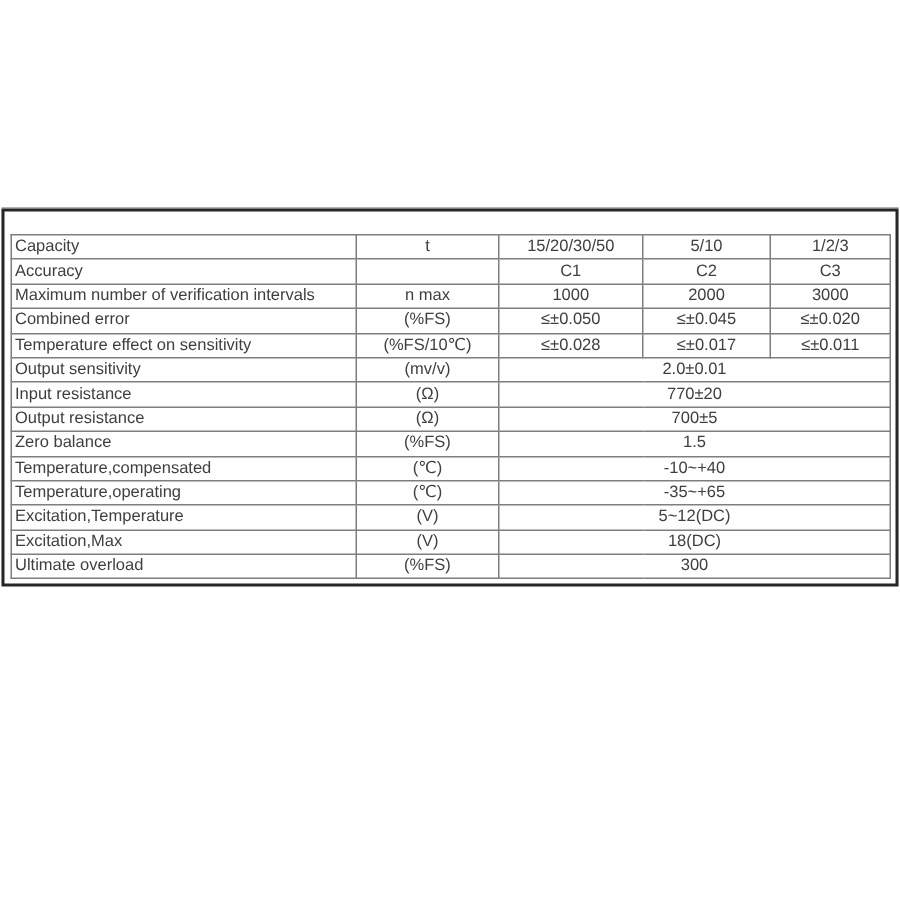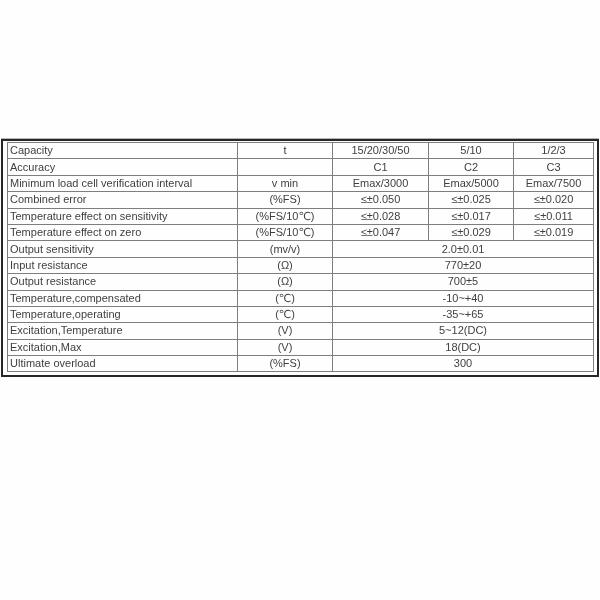--- a/index.html
+++ b/index.html
@@ -13,21 +13,21 @@
     position: relative;
     font-family: "Liberation Sans", "DejaVu Sans", sans-serif;
     overflow: hidden;
   }
   .spec-frame {
     position: absolute;
     left: 1px;
     top: 139px;
     width: 586px;
     border: 2px solid #262626;
-    padding: 1px 4px 3px 4px;
+    padding: 15px 4px 3px 4px;
     background: #fefefe;
     box-shadow: 0 -1px 0 #b5b5b5;
   }
   table.spec {
     border-collapse: collapse;
     table-layout: fixed;
     width: 586px;
   }
   table.spec td {
     border: 1px solid #7e7e7e;
@@ -70,61 +70,59 @@
           <td class="center-cell">1/2/3</td>
         </tr>
         <tr>
           <td class="label-cell">Accuracy</td>
           <td class="center-cell"></td>
           <td class="center-cell">C1</td>
           <td class="center-cell">C2</td>
           <td class="center-cell">C3</td>
         </tr>
         <tr>
-          <td class="label-cell">Minimum load cell verification interval</td>
-          <td class="center-cell">v min</td>
-          <td class="center-cell">Emax/3000</td>
-          <td class="center-cell">Emax/5000</td>
-          <td class="center-cell">Emax/7500</td>
+          <td class="label-cell">Maximum number of verification intervals</td>
+          <td class="center-cell">n max</td>
+          <td class="center-cell">1000</td>
+          <td class="center-cell">2000</td>
+          <td class="center-cell">3000</td>
         </tr>
         <tr>
           <td class="label-cell">Combined error</td>
           <td class="center-cell">(%FS)</td>
           <td class="center-cell">≤±0.050</td>
-          <td class="center-cell">≤±0.025</td>
+          <td class="center-cell">≤±0.045</td>
           <td class="center-cell">≤±0.020</td>
         </tr>
         <tr>
           <td class="label-cell">Temperature effect on sensitivity</td>
           <td class="center-cell">(%FS/10℃)</td>
           <td class="center-cell">≤±0.028</td>
           <td class="center-cell">≤±0.017</td>
           <td class="center-cell">≤±0.011</td>
-        </tr>
-        <tr>
-          <td class="label-cell">Temperature effect on zero</td>
-          <td class="center-cell">(%FS/10℃)</td>
-          <td class="center-cell">≤±0.047</td>
-          <td class="center-cell">≤±0.029</td>
-          <td class="center-cell">≤±0.019</td>
         </tr>
         <tr>
           <td class="label-cell">Output sensitivity</td>
           <td class="center-cell">(mv/v)</td>
           <td class="center-cell" colspan="3">2.0±0.01</td>
         </tr>
         <tr>
           <td class="label-cell">Input resistance</td>
           <td class="center-cell">(Ω)</td>
           <td class="center-cell" colspan="3">770±20</td>
         </tr>
         <tr>
           <td class="label-cell">Output resistance</td>
           <td class="center-cell">(Ω)</td>
           <td class="center-cell" colspan="3">700±5</td>
+        </tr>
+        <tr>
+          <td class="label-cell">Zero balance</td>
+          <td class="center-cell">(%FS)</td>
+          <td class="center-cell" colspan="3">1.5</td>
         </tr>
         <tr>
           <td class="label-cell">Temperature,compensated</td>
           <td class="center-cell">(℃)</td>
           <td class="center-cell" colspan="3">-10~+40</td>
         </tr>
         <tr>
           <td class="label-cell">Temperature,operating</td>
           <td class="center-cell">(℃)</td>
           <td class="center-cell" colspan="3">-35~+65</td>

